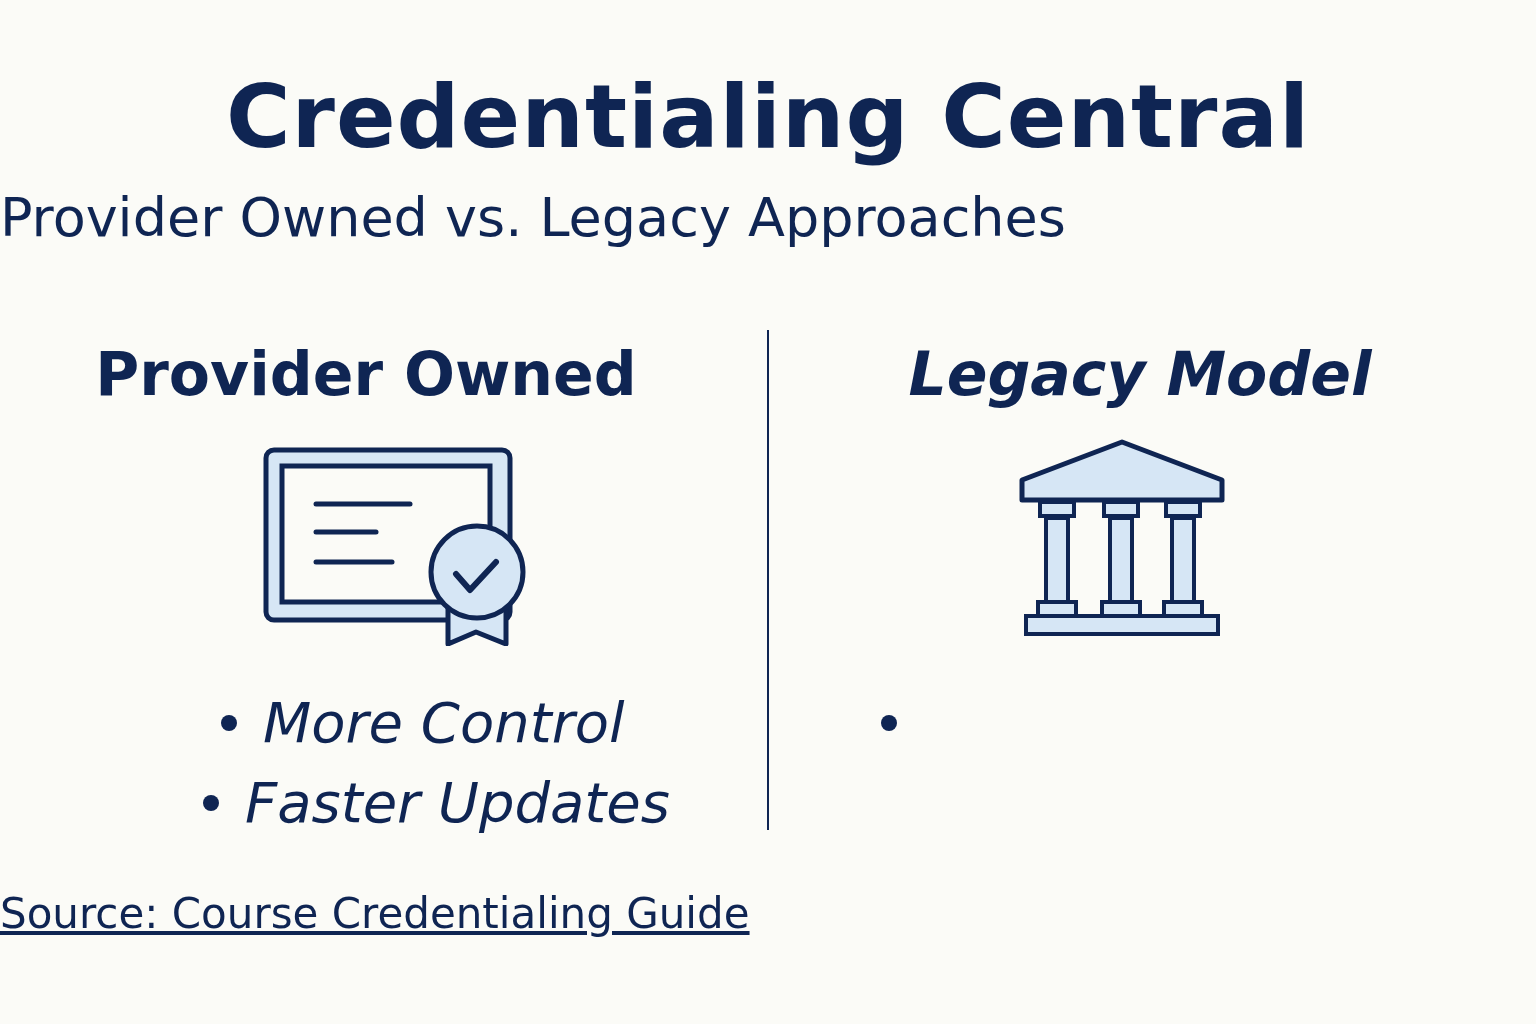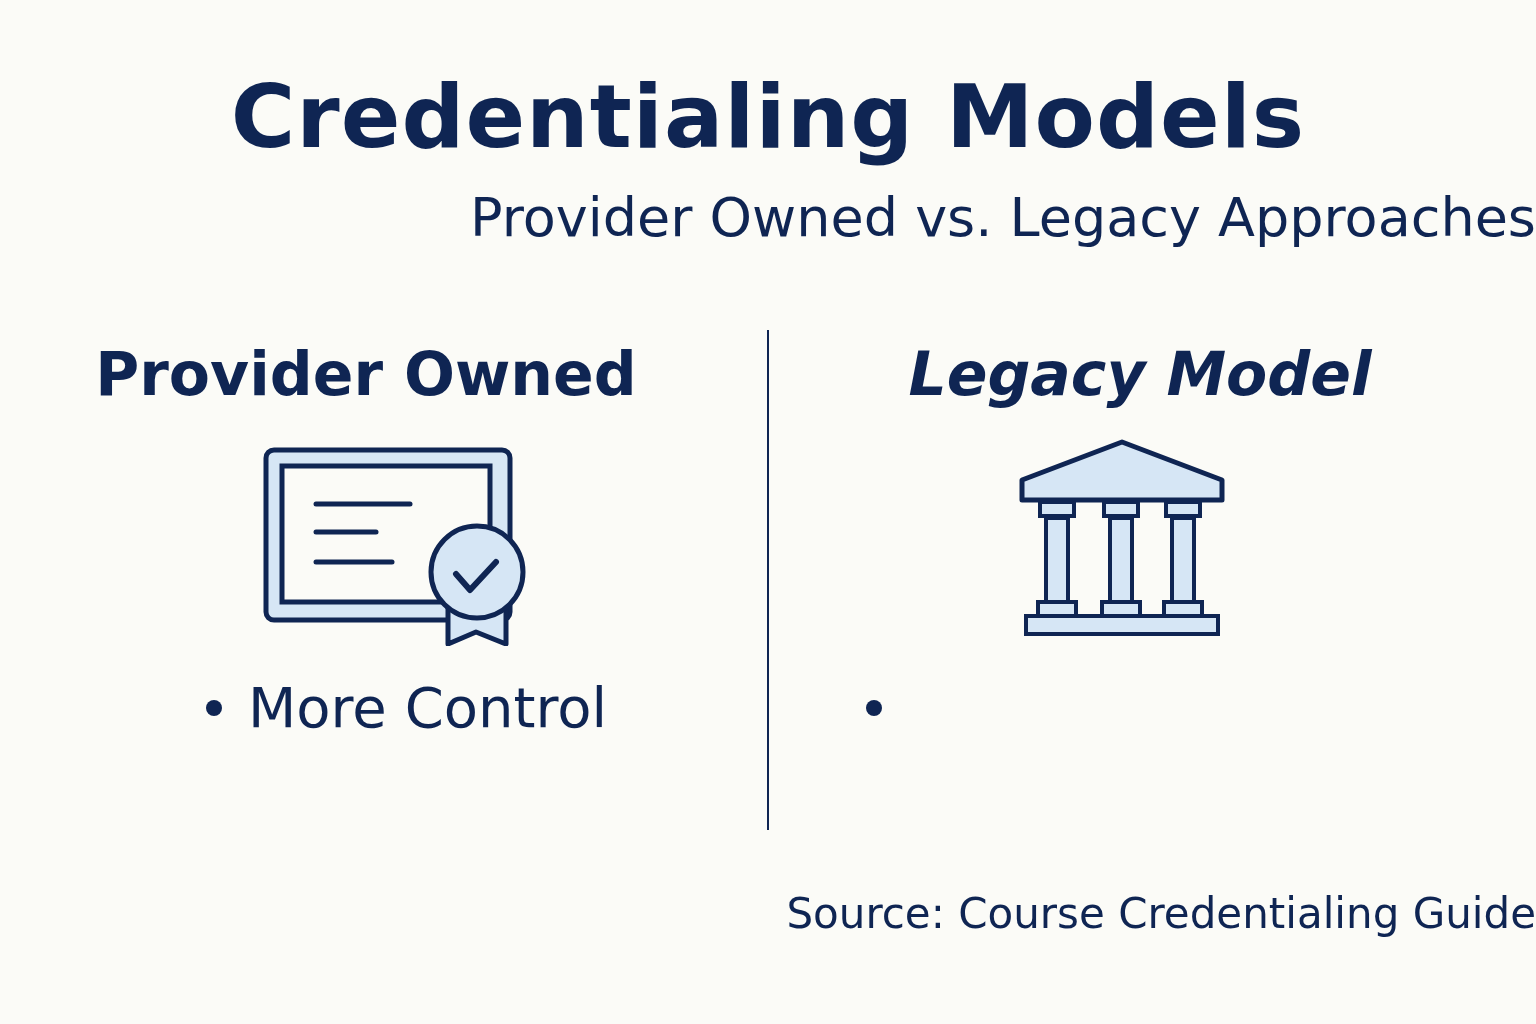--- a/index.html
+++ b/index.html
@@ -5,72 +5,73 @@
   html, body { margin:0; padding:0; }
   body {
     width:1536px; height:1024px; background:#fbfbf7; position:relative; overflow:hidden;
     font-family:"DejaVu Sans", sans-serif; color:#0f2553;
   }
   .title {
     position:absolute; left:0; width:1536px; top:62px; text-align:center;
     font-size:88px; font-weight:bold; letter-spacing:1px; line-height:110px;
   }
   .subtitle {
-    position:absolute; left:0; width:1536px; top:186px; text-align:right;
+    position:absolute; left:0; width:1536px; top:186px; text-align:left;
     font-size:54px; line-height:64px;
   }
   .divider {
     position:absolute; left:767px; top:330px; width:2px; height:500px; background:#0f2553;
   }
   .col { position:absolute; top:330px; width:768px; }
   .col.left { left:0; }
   .col.right { left:768px; }
   .col-title {
     position:absolute; top:6px; width:100%; text-align:center;
     font-size:60px; font-weight:bold; line-height:76px;
   }
   .col.left .col-title { left:-18px; }
   .col.right .col-title { left:-12px;font-style:italic; }
   .icon { position:absolute; }
   .bullets {
-    position:absolute; top:338px; margin:0; padding:0; list-style:none;
+    position:absolute; top:338px; margin:15px; padding:0; list-style:none;font-style:italic;
   }
   .bullets li {
     font-size:56px; line-height:80px; white-space:nowrap;
   }
   .bullets li .dot {
     display:inline-block; width:16px; height:16px; border-radius:50%; background:#0f2553;
     vertical-align:middle; margin-right:26px; position:relative; top:-4px;
   }
   .source {
-    position:absolute; left:0; width:1536px; top:888px; text-align:right; font-size:42px; line-height:52px;
+    position:absolute; left:0; width:1536px; top:888px; text-align:left; font-size:42px; line-height:52px;text-decoration:underline;
   }
 </style>
 </head>
 <body>
 
-<div class="title">Credentialing Models</div>
+<div class="title">Credentialing Central</div>
 <div class="subtitle">Provider Owned vs. Legacy Approaches</div>
 
 <div class="divider"></div>
 
 <div class="col left">
   <div class="col-title">Provider Owned</div>
   <svg class="icon" style="left:262px; top:116px;" width="270" height="200" viewBox="0 0 270 200">
     <rect x="4" y="4" width="244" height="170" rx="8" fill="#d6e6f5" stroke="#0f2553" stroke-width="5"></rect>
     <rect x="20" y="20" width="208" height="136" fill="#fbfbf7" stroke="#0f2553" stroke-width="5"></rect>
     <line x1="54" y1="58" x2="148" y2="58" stroke="#0f2553" stroke-width="5" stroke-linecap="round"></line>
     <line x1="54" y1="86" x2="114" y2="86" stroke="#0f2553" stroke-width="5" stroke-linecap="round"></line>
     <line x1="54" y1="116" x2="130" y2="116" stroke="#0f2553" stroke-width="5" stroke-linecap="round"></line>
     <path d="M186 160 L186 198 L214 186 L244 198 L244 160 Z" fill="#d6e6f5" stroke="#0f2553" stroke-width="5" stroke-linejoin="round"></path>
     <circle cx="215" cy="126" r="46" fill="#d6e6f5" stroke="#0f2553" stroke-width="5"></circle>
     <polyline points="194,128 208,144 234,116" fill="none" stroke="#0f2553" stroke-width="6" stroke-linecap="round" stroke-linejoin="round"></polyline>
   </svg>
   <ul class="bullets" style="left:188px;">
     <li style="padding-left:18px;"><span class="dot"></span><span>More Control</span></li>
+    <li><span class="dot"></span><span>Faster Updates</span></li>
   </ul>
 </div>
 
 <div class="col right">
   <div class="col-title">Legacy Model</div>
   <svg class="icon" style="left:248px; top:108px;" width="212" height="200" viewBox="0 0 212 200">
     <path d="M6 42 L106 4 L206 42 L206 62 L6 62 Z" fill="#d6e6f5" stroke="#0f2553" stroke-width="5" stroke-linejoin="round"></path>
 
     <rect x="24" y="64" width="34" height="14" fill="#d6e6f5" stroke="#0f2553" stroke-width="4"></rect>
     <rect x="88" y="64" width="34" height="14" fill="#d6e6f5" stroke="#0f2553" stroke-width="4"></rect>

